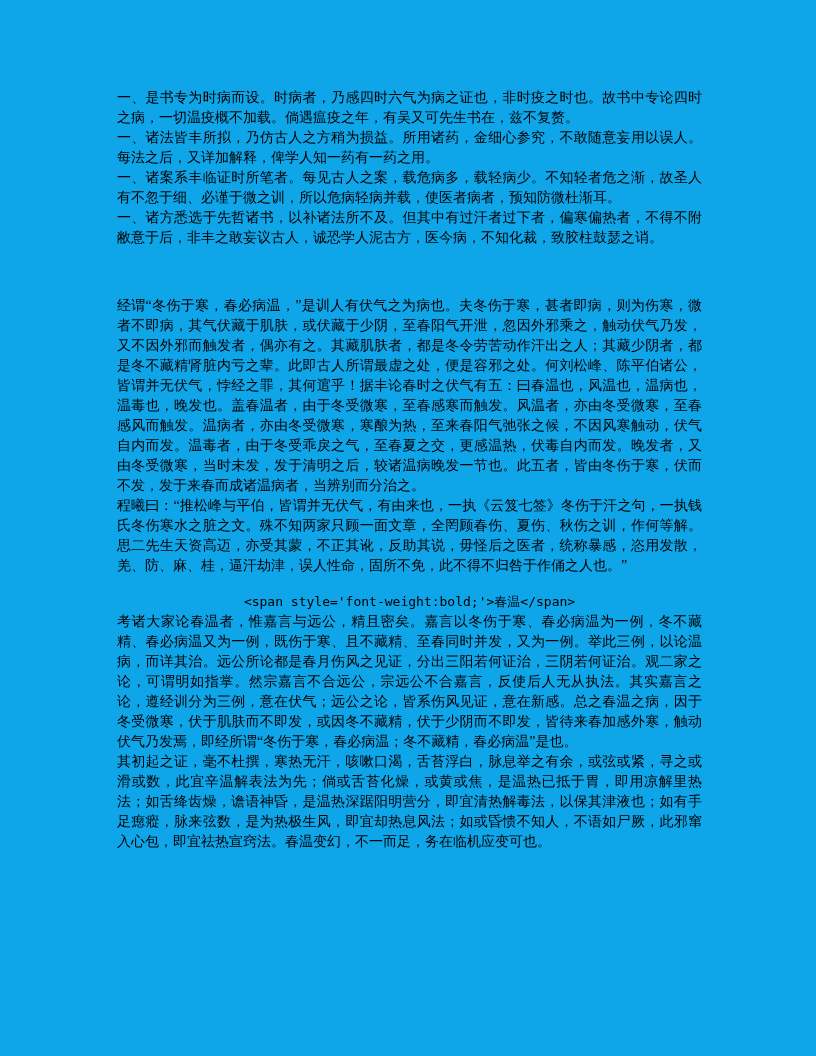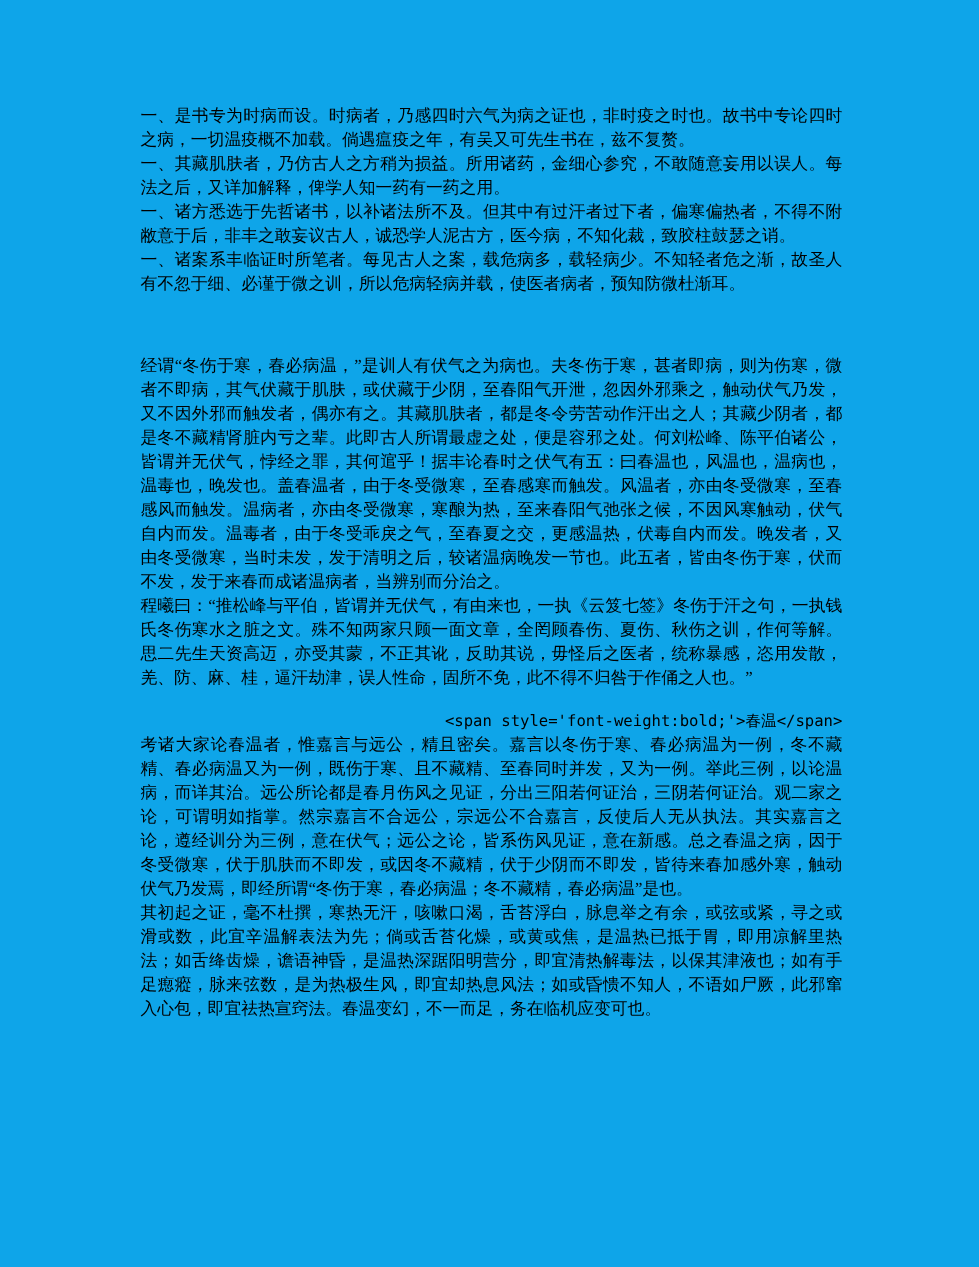--- a/index.html
+++ b/index.html
@@ -29,33 +29,33 @@
     margin: 0;
     padding: 0;
     word-break: break-all;
   }
   .gap-small  { height: 12px; }
   .gap-large  { height: 36px; }
   .gap-medium { height: 16px; }
   .code-line {
     font-family: "DejaVu Sans Mono", monospace;
     font-size: 13px;
-    text-align: right;
+    text-align: center;
   }
 </style>
 </head>
 <body>
 
 <div class="page">
   <div class="content">
 
     <p>一、是书专为时病而设。时病者，乃感四时六气为病之证也，非时疫之时也。故书中专论四时之病，一切温疫概不加载。倘遇瘟疫之年，有吴又可先生书在，兹不复赘。</p>
-    <p>一、其藏肌肤者，乃仿古人之方稍为损益。所用诸药，金细心参究，不敢随意妄用以误人。每法之后，又详加解释，俾学人知一药有一药之用。</p>
+    <p>一、诸法皆丰所拟，乃仿古人之方稍为损益。所用诸药，金细心参究，不敢随意妄用以误人。每法之后，又详加解释，俾学人知一药有一药之用。</p>
+    <p>一、诸案系丰临证时所笔者。每见古人之案，载危病多，载轻病少。不知轻者危之渐，故圣人有不忽于细、必谨于微之训，所以危病轻病并载，使医者病者，预知防微杜渐耳。</p>
     <p>一、诸方悉选于先哲诸书，以补诸法所不及。但其中有过汗者过下者，偏寒偏热者，不得不附敝意于后，非丰之敢妄议古人，诚恐学人泥古方，医今病，不知化裁，致胶柱鼓瑟之诮。</p>
-    <p>一、诸案系丰临证时所笔者。每见古人之案，载危病多，载轻病少。不知轻者危之渐，故圣人有不忽于细、必谨于微之训，所以危病轻病并载，使医者病者，预知防微杜渐耳。</p>
 
     <div class="gap-small"></div>
 
 
     <div class="gap-large"></div>
 
     <p>经谓“冬伤于寒，春必病温，”是训人有伏气之为病也。夫冬伤于寒，甚者即病，则为伤寒，微者不即病，其气伏藏于肌肤，或伏藏于少阴，至春阳气开泄，忽因外邪乘之，触动伏气乃发，又不因外邪而触发者，偶亦有之。其藏肌肤者，都是冬令劳苦动作汗出之人；其藏少阴者，都是冬不藏精肾脏内亏之辈。此即古人所谓最虚之处，便是容邪之处。何刘松峰、陈平伯诸公，皆谓并无伏气，悖经之罪，其何逭乎！据丰论春时之伏气有五：曰春温也，风温也，温病也，温毒也，晚发也。盖春温者，由于冬受微寒，至春感寒而触发。风温者，亦由冬受微寒，至春感风而触发。温病者，亦由冬受微寒，寒酿为热，至来春阳气弛张之候，不因风寒触动，伏气自内而发。温毒者，由于冬受乖戾之气，至春夏之交，更感温热，伏毒自内而发。晚发者，又由冬受微寒，当时未发，发于清明之后，较诸温病晚发一节也。此五者，皆由冬伤于寒，伏而不发，发于来春而成诸温病者，当辨别而分治之。</p>
     <p>程曦曰：“推松峰与平伯，皆谓并无伏气，有由来也，一执《云笈七签》冬伤于汗之句，一执钱氏冬伤寒水之脏之文。殊不知两家只顾一面文章，全罔顾春伤、夏伤、秋伤之训，作何等解。思二先生天资高迈，亦受其蒙，不正其讹，反助其说，毋怪后之医者，统称暴感，恣用发散，羌、防、麻、桂，逼汗劫津，误人性命，固所不免，此不得不归咎于作俑之人也。”</p>
 
     <div class="gap-medium"></div>

